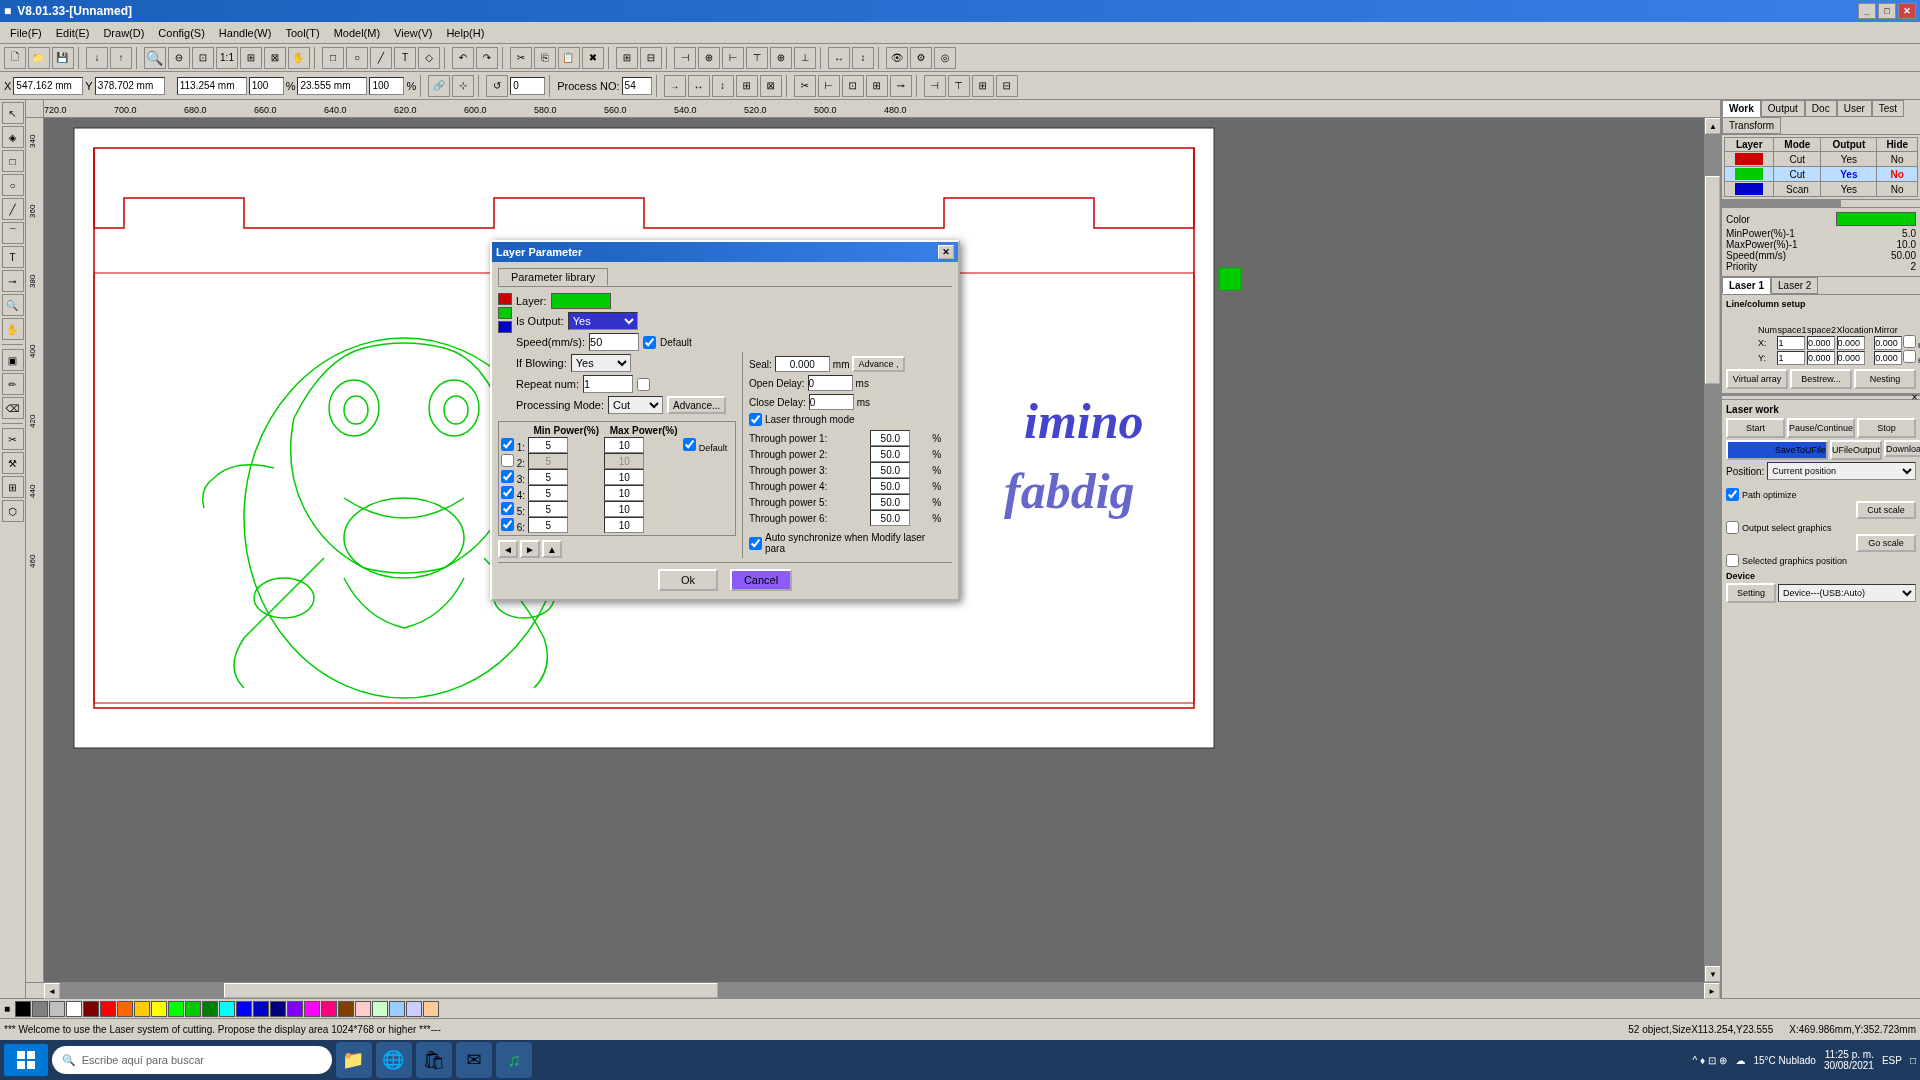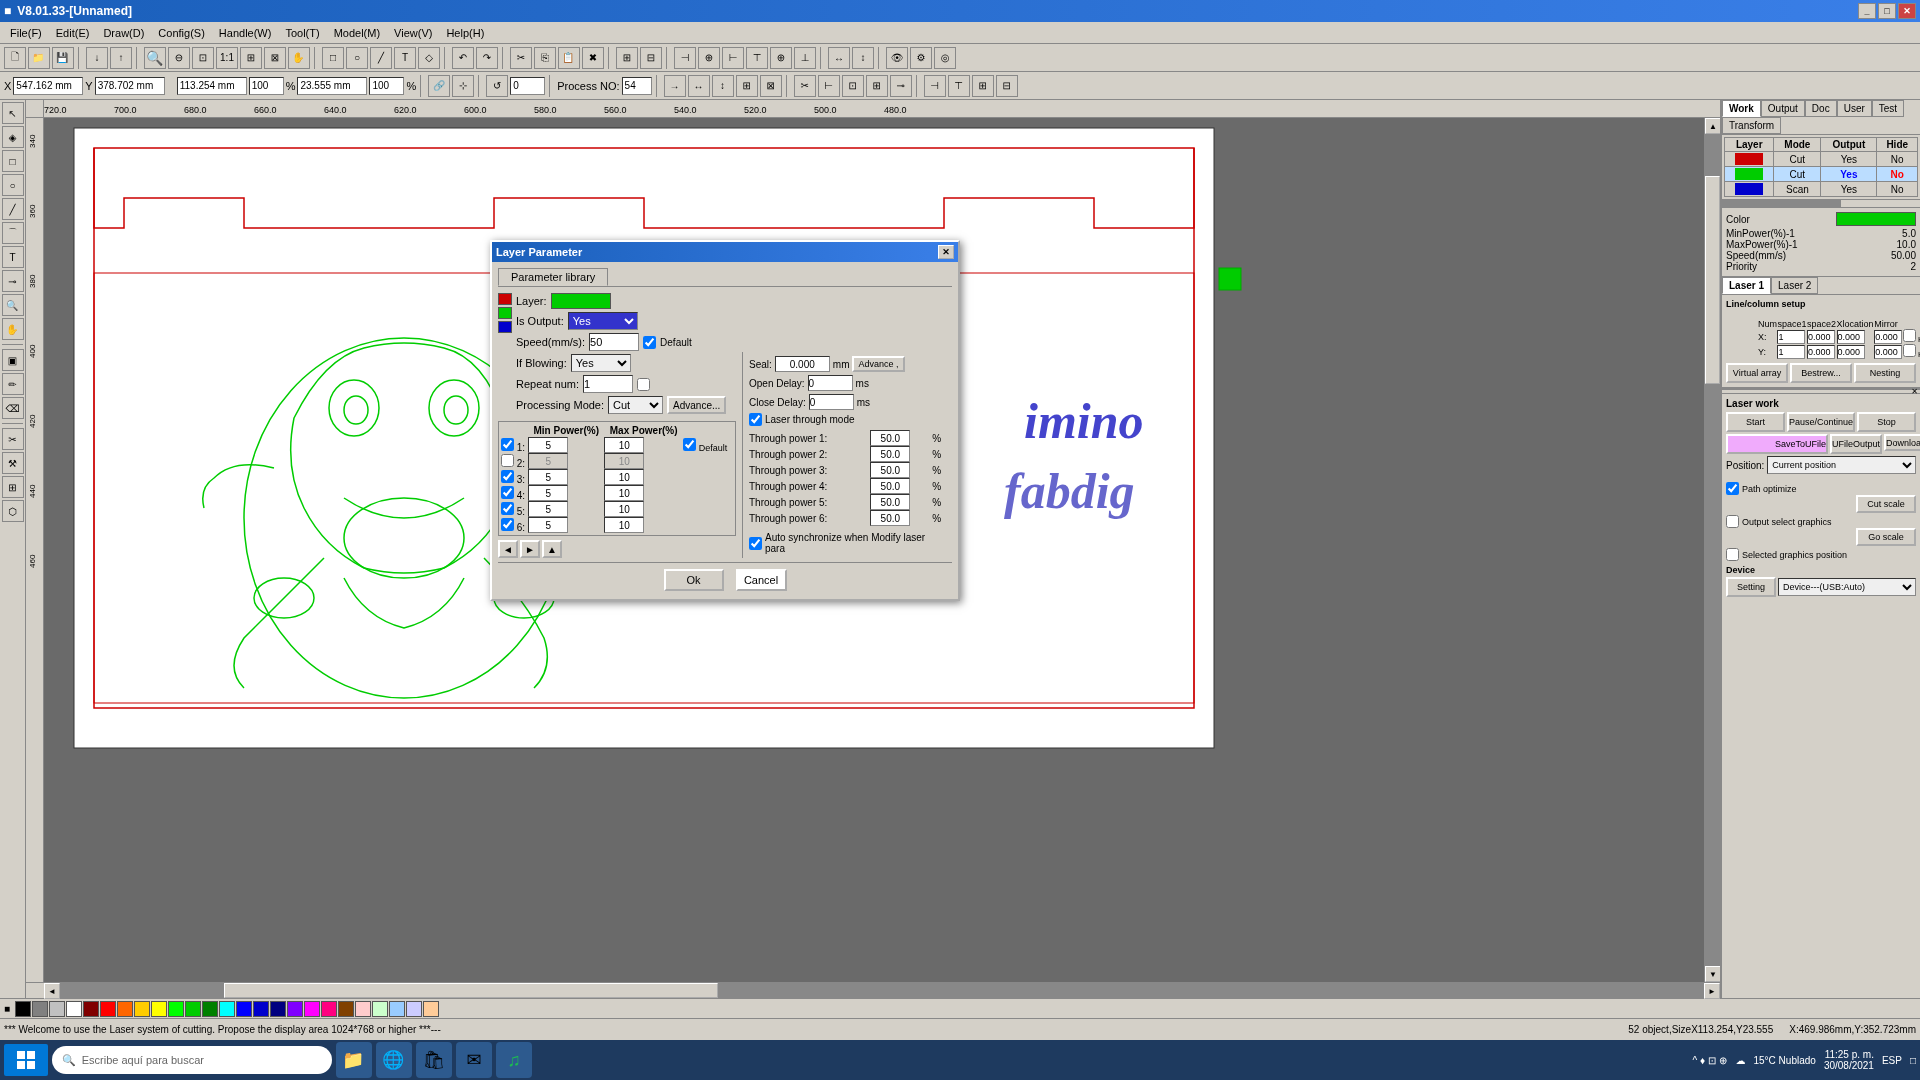--- a/index.html
+++ b/index.html
@@ -360,21 +360,21 @@
         <span>2</span>
       </div>
     </div>
 
     <div style="display:flex; border-bottom:1px solid #888;">
       <div class="panel-tab active">Laser 1</div>
       <div class="panel-tab">Laser 2</div>
     </div>
 
     <div style="padding:4px; border-bottom:1px solid #888; font-size:9px;">
-      <div style="font-weight:bold; margin-bottom:10px;">Line/column setup</div>
+      <div style="font-weight:bold; margin-bottom:16px;">Line/column setup</div>
       <table style="width:100%; border-collapse:collapse; font-size:9px;margin-left:32px;">
         <tbody>
             <tr>
           <td>Num</td>
           <td>space1</td>
           <td>space2</td>
           <td>Xlocation</td>
           <td>Mirror</td>
         </tr>
         <tr>
@@ -416,21 +416,21 @@
     <div style="padding:4px; font-size:10px;">
       <div style="font-weight:bold;margin-bottom:3px;">Laser work</div>
 
       <div style="display:flex;gap:2px;margin-bottom:2px;">
         <button style="flex:1;height:20px;background:#d4d0c8;border:2px outset #fff;font-size:9px;cursor:pointer;">Start</button>
         <button style="flex:1;height:20px;background:#d4d0c8;border:2px outset #fff;font-size:9px;cursor:pointer;">Pause/Continue</button>
         <button style="flex:1;height:20px;background:#d4d0c8;border:2px outset #fff;font-size:9px;cursor:pointer;">Stop</button>
       </div>
 
       <div style="display:flex;gap:2px;margin-bottom:2px;">
-        <button style="flex:1;height:20px;background:#f0abfc;border:2px outset #fff;font-size:9px;cursor:pointer;padding-left:47px;">SaveToUFile</button>
+        <button style="flex:1;height:20px;background:#1d4ed8;border:2px outset #fff;font-size:9px;cursor:pointer;padding-left:47px;">SaveToUFile</button>
         <button style="flex:1;height:20px;background:#d4d0c8;border:2px outset #fff;font-size:9px;cursor:pointer;">UFileOutput</button>
         <button style="flex:1;height:17px;background:#d4d0c8;border:2px outset #fff;font-size:9px;cursor:pointer;">Download</button>
       </div>
 
       <div style="display:flex;align-items:center;gap:3px;margin-bottom:8px;">
         <span>Position:</span>
         <select style="flex:1;height:18px;font-size:9px;border:1px inset #888;">
           <option>Current position</option>
         </select>
       </div>
@@ -704,21 +704,21 @@
             <label style="display:flex;align-items:center;gap:3px;font-size:10px;">
               <input type="checkbox" checked="" style="">
               <span>Auto synchronize when Modify laser para</span>
             </label>
           </div>
         </div>
       </div>
 
       <div style="display:flex;justify-content:center;gap:12px;padding:6px 0 2px;border-top:1px solid #888;margin-top:4px;">
         <button style="width:60px;height:22px;background:#d4d0c8;border:2px outset #fff;font-size:11px;cursor:pointer;">Ok</button>
-        <button style="width:51px;height:22px;background:#ffffff;border:2px outset #fff;font-size:11px;cursor:pointer;">Cancel</button>
+        <button style="width:62px;height:22px;background:#8b5cf6;border:2px outset #fff;font-size:11px;cursor:pointer;">Cancel</button>
       </div>
     </div>
   </div>
 </div>
 
 <div class="taskbar" style="position:fixed;bottom:0;left:0;width:1920px;height:40px;background:#1e3a5f;display:flex;align-items:center;padding:0 4px;gap:4px;z-index:200;">
   <div style="width:44px;height:32px;background:#0078d7;border-radius:2px;display:flex;align-items:center;justify-content:center;cursor:pointer;">
     <svg width="20" height="20" viewBox="0 0 20 20">
       <rect x="1" y="1" width="8" height="8" fill="white"></rect>
       <rect x="11" y="1" width="8" height="8" fill="white"></rect>

